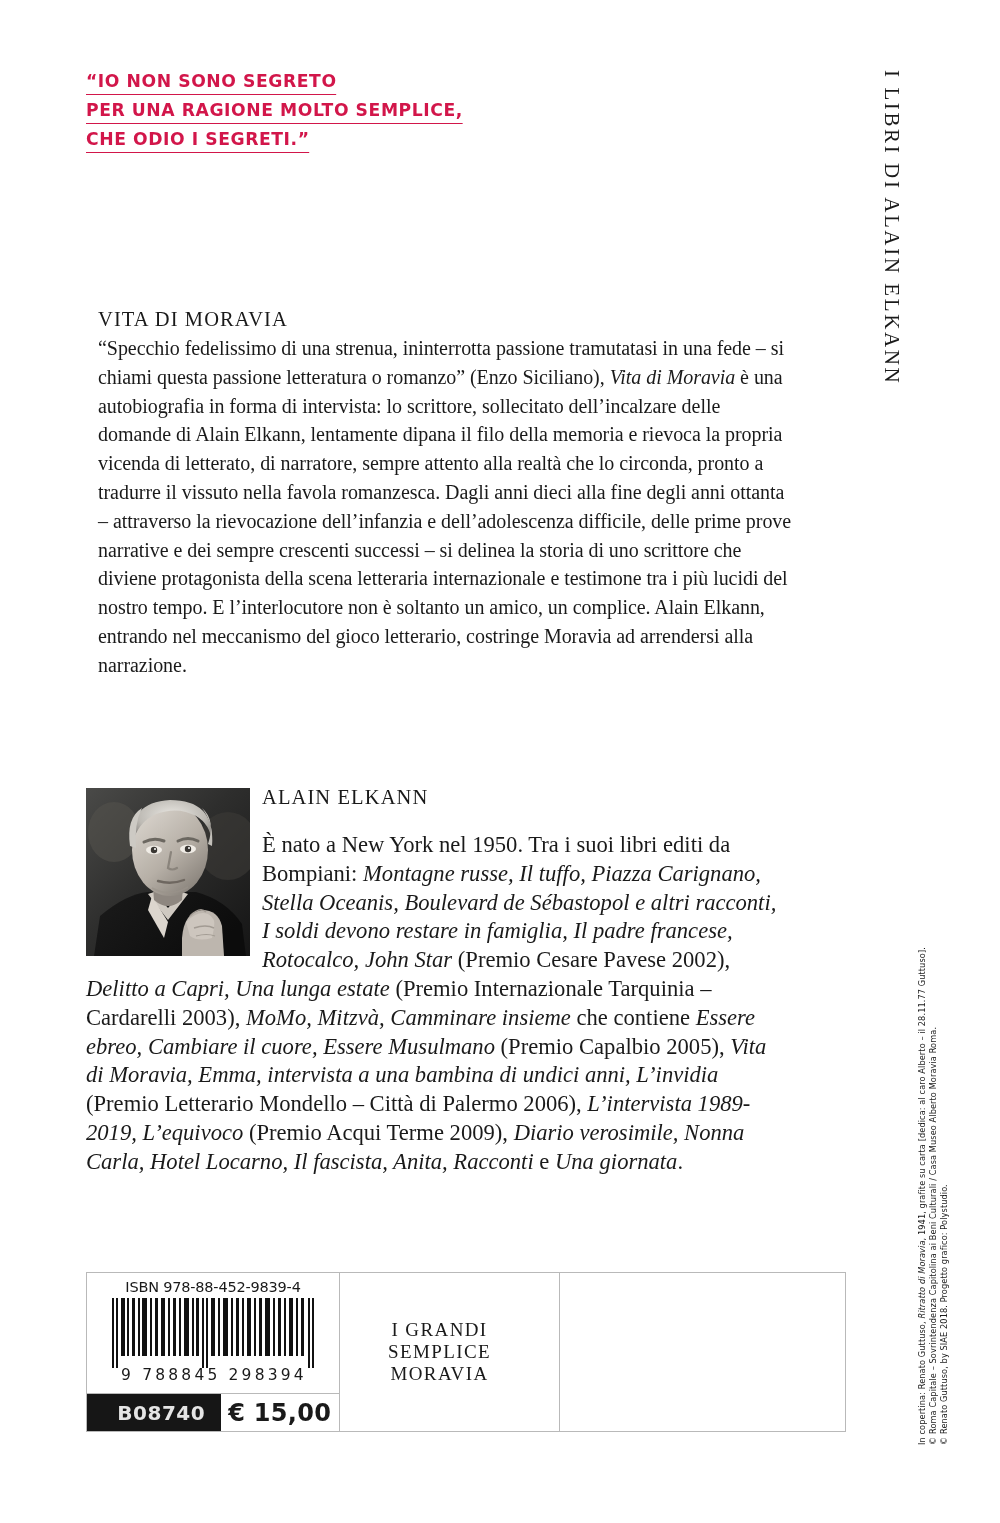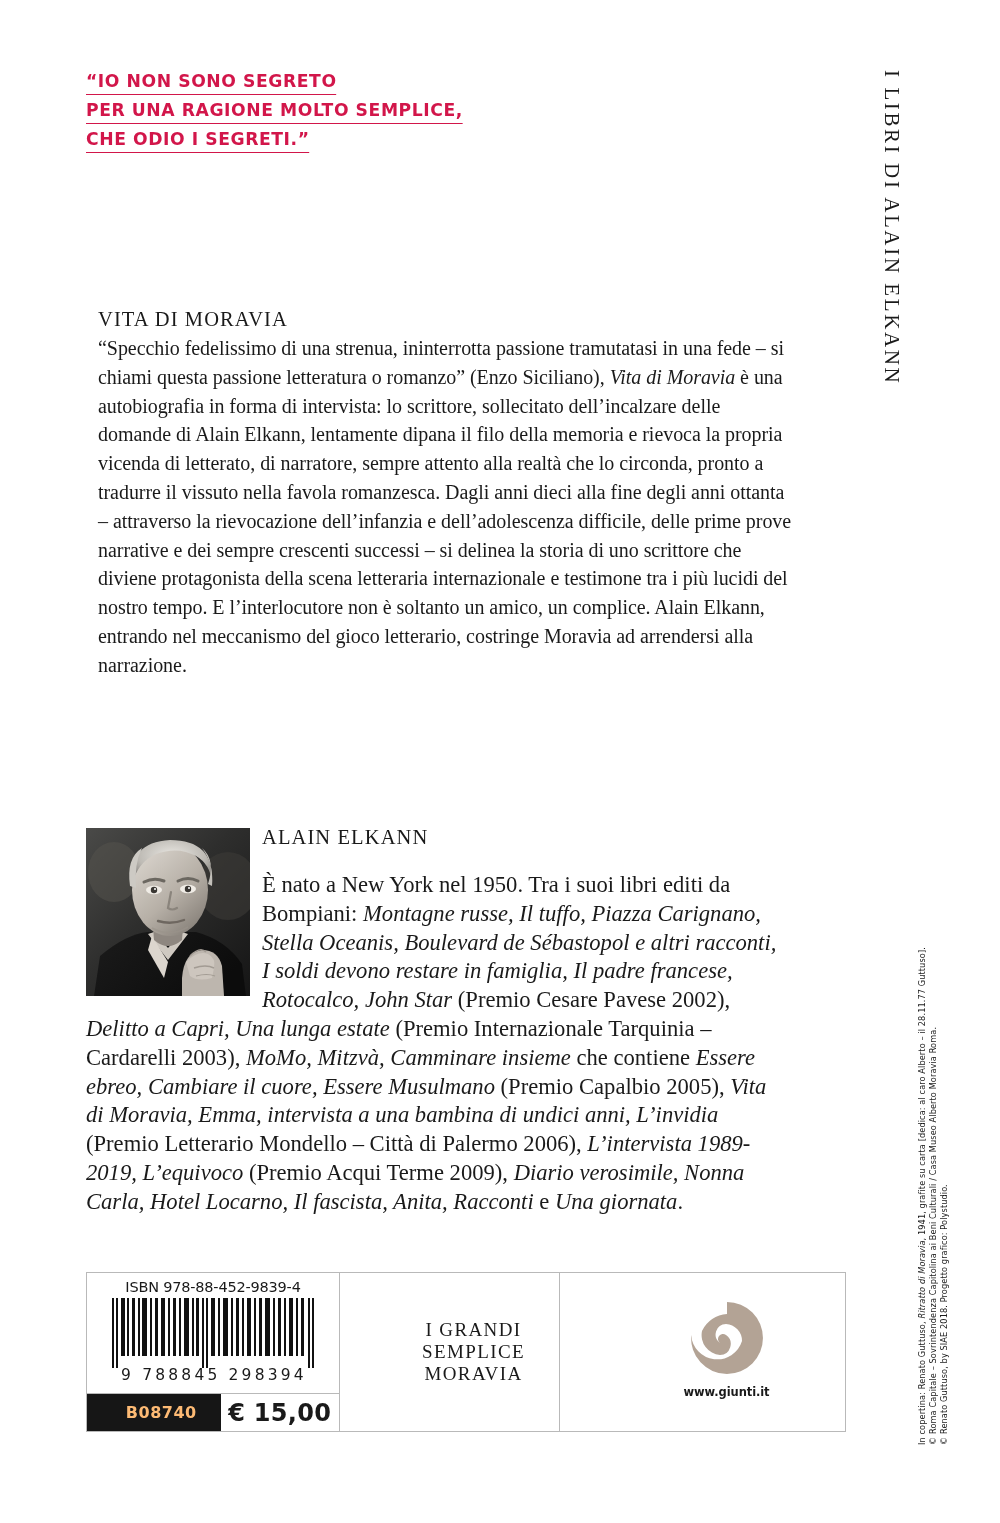--- a/index.html
+++ b/index.html
@@ -108,21 +108,21 @@
     font-size: 20px;
     line-height: 28.8px;
     letter-spacing: -0.05px;
   }
   #blurb .body i { font-style: italic; }
 
   
   #author-block {
     position: absolute;
     left: 86px;
-    top: 824px;
+    top: 784px;
     width: 700px;
   }
   #author-photo {
     float: left;
     width: 164px;
     height: 168px;
     margin: 4px 12px 2px 0;
     overflow: hidden;
     background: #3a3a3a;
     position: relative;
@@ -187,47 +187,47 @@
     bottom: 0;
     width: 100%;
     height: 38px;
     display: flex;
     border-top: 1px solid #b9b9b9;
     box-sizing: border-box;
   }
   #code-box {
     width: 50%;
     background: #161616;
-    color: #fdba74;
+    color: #e5e5e5;
     display: flex;
     align-items: center;
     justify-content: center;
     font-family: "DejaVu Sans", sans-serif;
     font-weight: bold;
-    font-size: 16px;
+    font-size: 20px;
     letter-spacing: 0.5px;
     padding-left: 15px;
   }
   #price-box {
     width: 50%;
     display: flex;
     align-items: center;
     justify-content: center;
     font-family: "DejaVu Sans", sans-serif;
     font-weight: bold;
     font-size: 24px;
     letter-spacing: 0.3px;
   }
   #imprint-cell {
     width: 172px;
     border-right: 1px solid #b9b9b9;
     box-sizing: border-box;
     display: flex;
     align-items: center;
-    justify-content: center;
+    justify-content: flex-start;
   }
   #imprint-lines {
     text-align: center;
     font-family: "Liberation Serif", serif;
     font-size: 19px;
     line-height: 22px;
     letter-spacing: 1.4px;
   }
   .logo-cell {
     flex: 1;
@@ -418,33 +418,14 @@
 
   <div id="imprint-cell">
     <div id="imprint-lines">
       <div>I  GRANDI</div>
       <div>SEMPLICE</div>
       <div>MORAVIA</div>
     </div>
   </div>
 
 
-  <div class="logo-cell">
-    <div class="logo-mark">
-      <svg width="74" height="74" viewBox="0 0 74 74" xmlns="http://www.w3.org/2000/svg">
-        <path d="M37 1
-                 A36 36 0 1 1 36.9 73
-                 A36 36 0 0 1 1.2 34
-                 A26 26 0 0 0 52 40
-                 A17 17 0 0 0 36 23
-                 A10.5 10.5 0 0 0 30 42
-                 A5 5 0 0 1 36 34
-                 A11 11 0 0 1 30 54
-                 A20 20 0 0 1 12 30
-                 A30 30 0 0 1 37 13 Z" fill="#b3a395" fill-rule="evenodd"></path>
-        <circle cx="37" cy="37" r="36" fill="none" stroke="#b3a395" stroke-width="0"></circle>
-        <path d="M37 1 A36 36 0 1 1 36.99 1 Z" fill="none"></path>
-      </svg>
-    </div>
-    <div class="logo-url">www.giunti.it</div>
-  </div>
 
 </div>
 
 </body></html>

